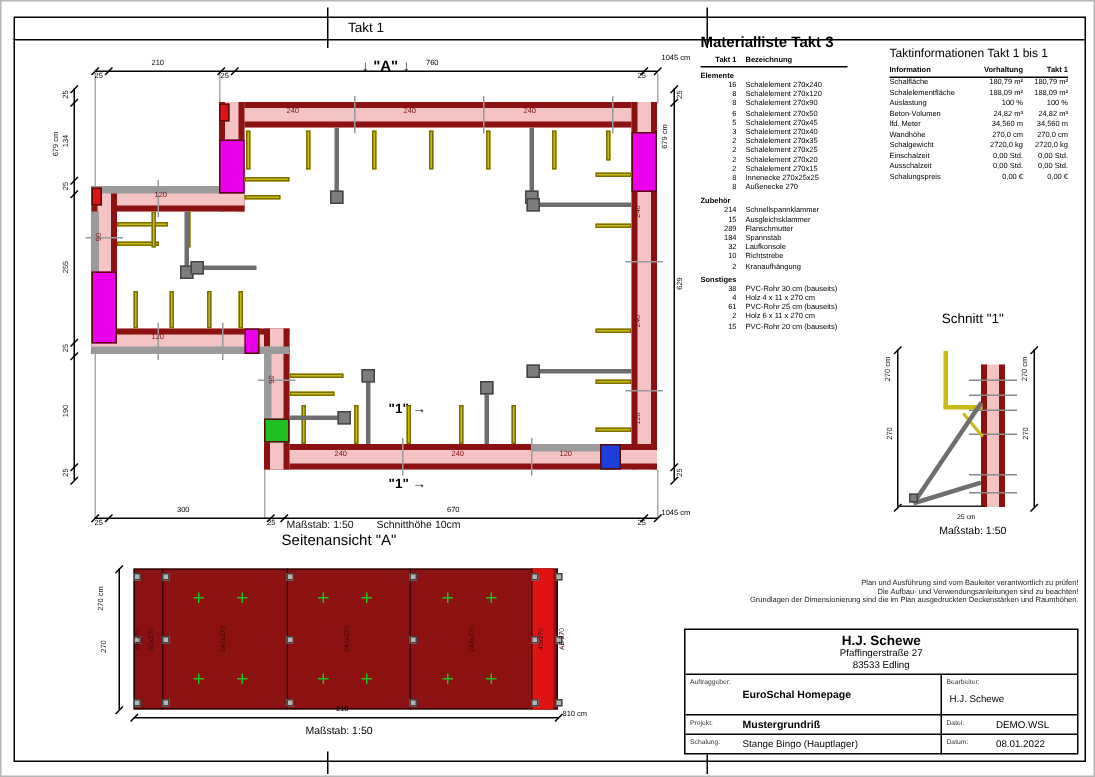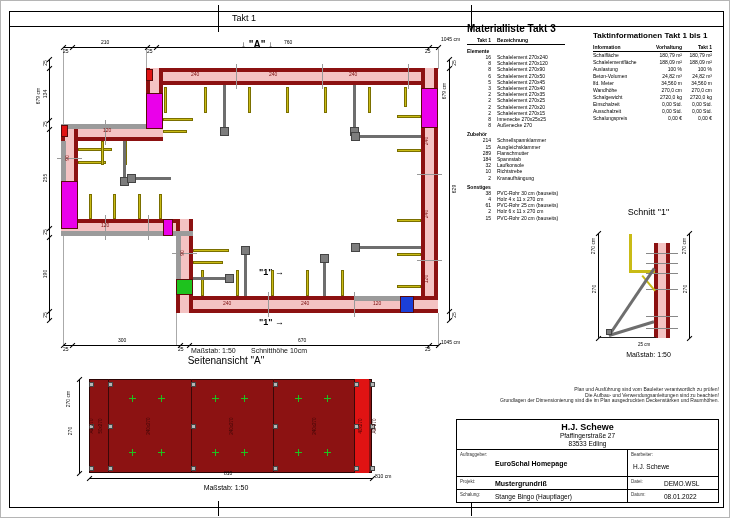--- a/index.html
+++ b/index.html
@@ -20,21 +20,21 @@
   #ml-title{font-size:10px;font-weight:bold;margin-bottom:3px;white-space:nowrap;}
   #ml-head{display:flex;font-size:5px;font-weight:bold;border-bottom:1px solid #000;padding-bottom:1px;width:98px;}
   #ml-head .c1{width:24px;text-align:right;}
   #ml-head .c2{margin-left:6px;}
   .ml-sec{font-size:5px;font-weight:bold;margin-top:3px;line-height:6px;}
   .ml-row{display:flex;font-size:5px;line-height:6.2px;}
   .ml-row .q{width:24px;text-align:right;}
   .ml-row .n{margin-left:6px;white-space:nowrap;}
   
   #ti{position:absolute;left:592px;top:30px;width:119px;}
-  #ti-title{font-size:8px;font-weight:bold;white-space:nowrap;margin-bottom:4px;}
+  #ti-title{font-size:8px;font-weight:normal;white-space:nowrap;margin-bottom:4px;}
   .ti-row{display:flex;font-size:5px;line-height:7px;}
   .ti-row .c0{width:58px;text-align:left;white-space:nowrap;}
   .ti-row .c1{width:31px;text-align:right;white-space:nowrap;}
   .ti-row .c2{width:30px;text-align:right;white-space:nowrap;}
   .ti-head{font-weight:bold;border-bottom:1px solid #000;}
   
   #schnitt{position:absolute;left:585px;top:200px;width:145px;height:165px;}
   #elev{position:absolute;left:55px;top:352px;width:345px;height:150px;}
   
   #notes{position:absolute;left:450px;top:386px;width:268px;text-align:right;font-size:5px;line-height:5.6px;color:#222;}

